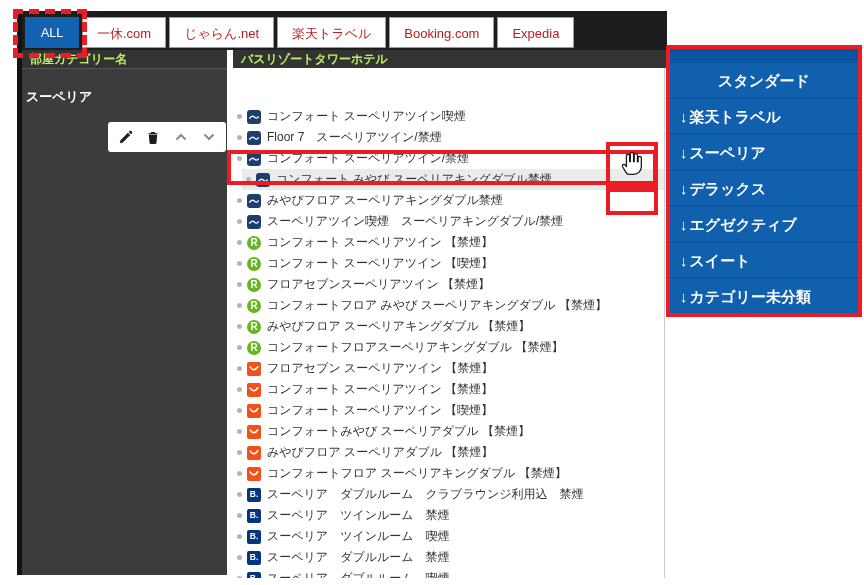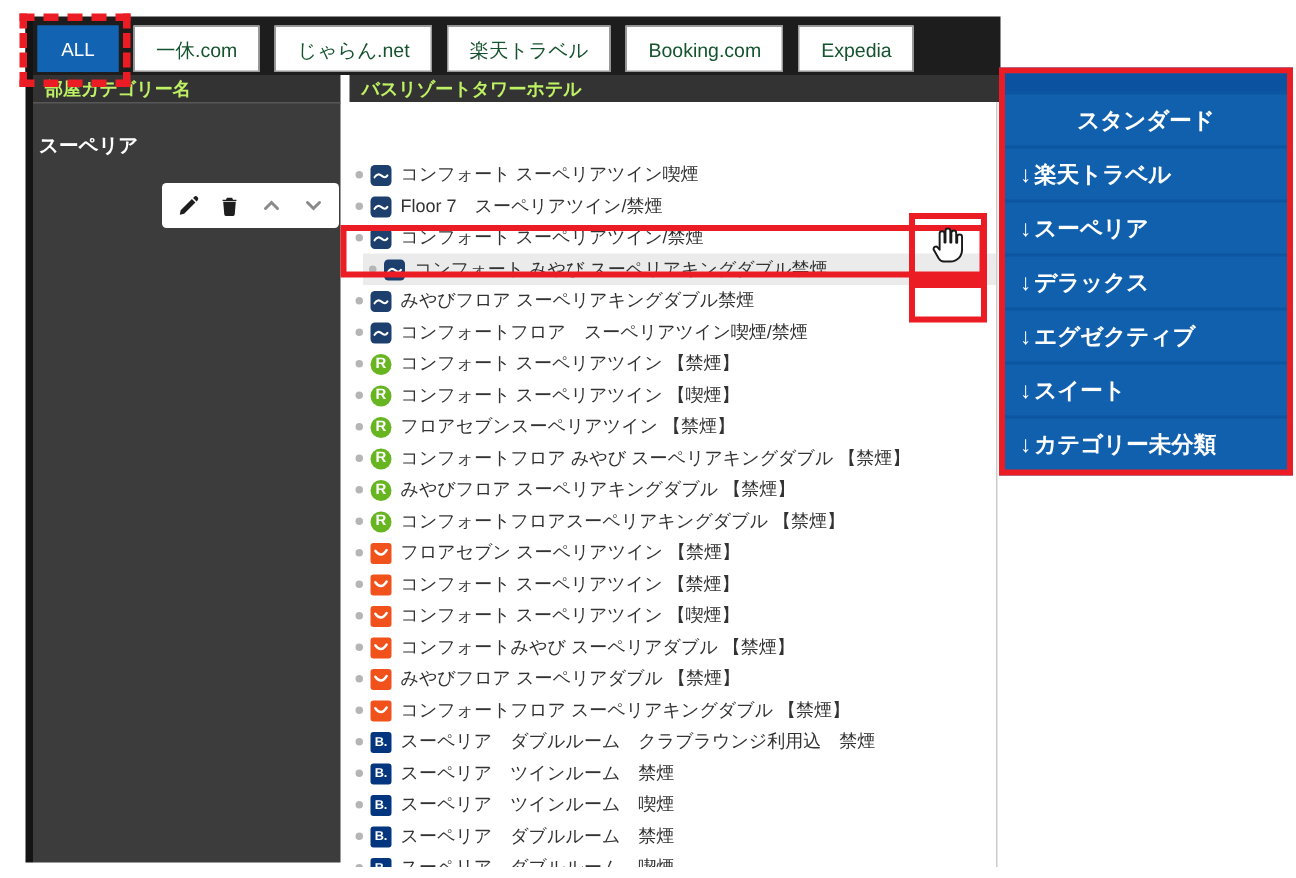--- a/index.html
+++ b/index.html
@@ -4,24 +4,24 @@
 <style>
   html,body{margin:0;padding:0;}
   body{
     width:864px;height:585px;position:relative;background:#fff;
     font-family:"Liberation Sans","DejaVu Sans",sans-serif;
     overflow:hidden;
   }
   
   .tabbar-bg{position:absolute;left:17px;top:11px;width:650px;height:39px;background:#1d1d1d;}
   .left-strip{position:absolute;left:17px;top:11px;width:5px;height:564px;background:#141414;}
-  .tabs{position:absolute;left:25px;top:17px;display:flex;gap:10px;z-index:2;}
+  .tabs{position:absolute;left:25px;top:17px;display:flex;gap:3px;z-index:2;}
   .tab{
     height:31px;line-height:31px;padding:0 14px;background:#fff;
-    border:1px solid #9a9a9a;color:#14532d;font-size:13px;box-sizing:border-box;
+    border:1px solid #9a9a9a;color:#b91c1c;font-size:13px;box-sizing:border-box;
     white-space:nowrap;cursor:default;
   }
   .tab.active{background:#1263b2;color:#fff;border-color:#1263b2;min-width:54px;text-align:center;font-size:12.5px;}
   .hdr{
     position:absolute;top:50px;height:18px;background:#333333;color:#bef264;
     font-weight:bold;font-size:12px;line-height:18px;padding-left:8px;box-sizing:border-box;
     white-space:nowrap;overflow:hidden;
   }
   #hdr-left{left:22px;width:205px;}
   #hdr-main{left:233px;width:472px;}
@@ -170,21 +170,21 @@
       </span>
       <span>みやびフロア スーペリアキングダブル禁煙</span>
     </div>
     <div class="row">
       <span class="bullet"></span>
       <span class="src-icon src-ikkyu">
         <svg viewBox="0 0 14 14">
           <path d="M2 8.4 Q4.5 4.6 7.4 7.1 T12 6.9" stroke="#fff" stroke-width="1.6" fill="none" stroke-linecap="round"></path>
         </svg>
       </span>
-      <span>コンフォートフロア　スーペリアツイン喫煙/禁煙</span>
+      <span>スーペリアツイン喫煙　スーペリアキングダブル/禁煙</span>
     </div>
     <div class="row">
       <span class="bullet"></span>
       <span class="src-icon src-rakuten">R</span>
       <span>コンフォート スーペリアツイン 【禁煙】</span>
     </div>
     <div class="row">
       <span class="bullet"></span>
       <span class="src-icon src-rakuten">R</span>
       <span>コンフォート スーペリアツイン 【喫煙】</span>

